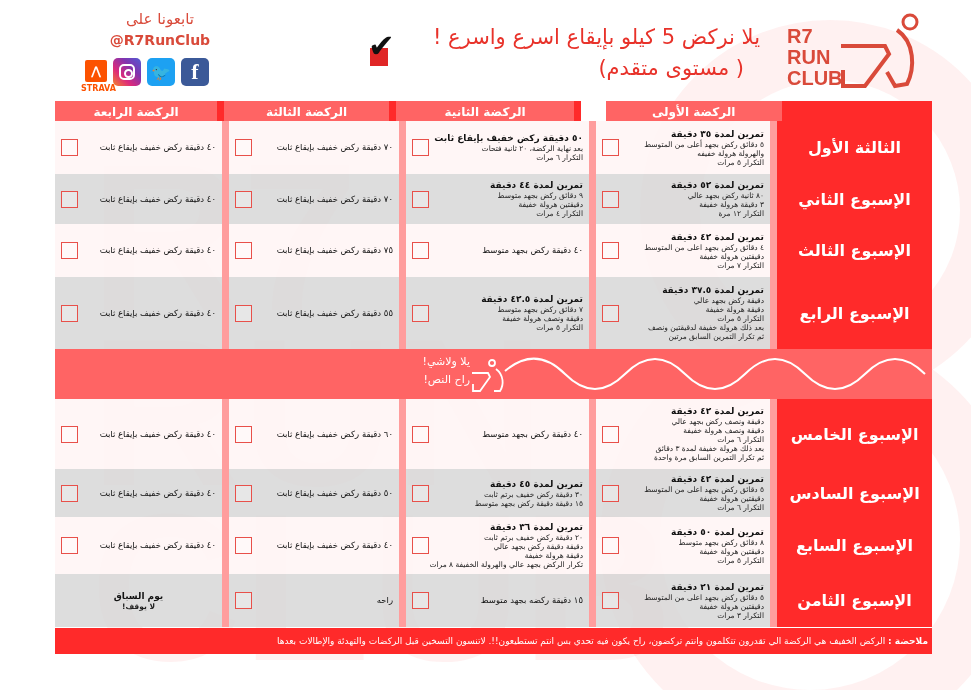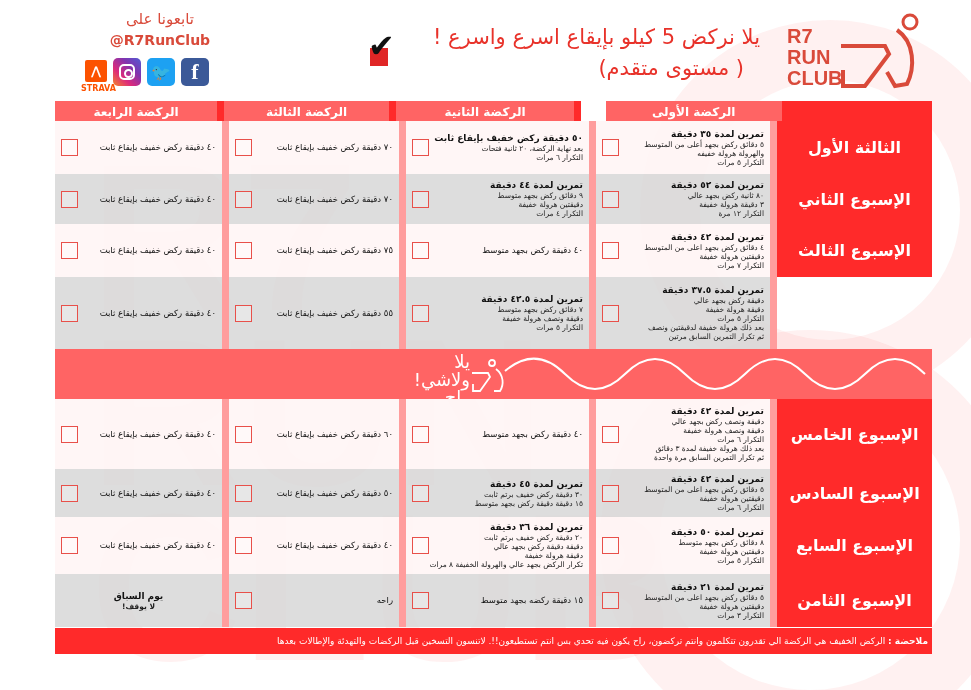--- a/index.html
+++ b/index.html
@@ -49,21 +49,21 @@
     .cell.c3 { width: 177px; border-right: 7px solid #ff9d9d; }
     .cell.c2 { width: 190px; border-right: 7px solid #ff9d9d; }
     .cell.c1 { width: 181px; border-right: 7px solid #ff9d9d; }
     .cell.wk { width: 155px; background: #ff2a2a !important; color: #fff; font-size: 16px; font-weight: bold; justify-content: center; border-right: none; }
     .cb { flex: none; width: 17px; height: 17px; border: 1.5px solid #e8504a; background: rgba(255,255,255,0.3); margin-right: auto; }
     .txt { text-align: right; font-size: 7.5px; line-height: 9px; color: #222; }
     .txt .t-title { font-weight: bold; font-size: 9px; line-height: 11px; color: #111; }
     .txt.simple { font-weight: normal; font-size: 8.5px; color: #111; }
 
     .wave-band { position: relative; height: 50px; background: #ff6464; width: 877px; overflow: hidden; }
-    .wave-text { position: absolute; left: 355px; top: 4px; color: #fff; font-size: 18px; line-height: 18px; direction: rtl; text-align: right; width: 60px; }
+    .wave-text { position: absolute; left: 355px; top: 4px; color: #fff; font-size: 11px; line-height: 18px; direction: rtl; text-align: right; width: 60px; }
 
     .note { position: absolute; left: 55px; top: 628px; width: 877px; height: 26px; background: #ff2a2a; color: #fff; font-size: 9px; direction: rtl; text-align: right; padding-right: 4px; line-height: 26px; }
     .note b { font-weight: bold; }
   </style>
 </head>
 <body>
 
 <div class="watermark" style="left:0;top:0;width:971px;height:690px;">
   <div class="wm-ring" style="left:640px;top:20px;width:380px;height:380px;"></div>
   <div class="wm-ring" style="left:600px;top:330px;width:420px;height:420px;"></div>
@@ -224,20 +224,21 @@
           <div class="txt">
             <div class="t-title">تمرين لمدة ٣٧.٥ دقيقة</div>
             <div>دقيقة ركض بجهد عالي</div>
             <div>دقيقة هرولة خفيفة</div>
             <div>التكرار ٥ مرات</div>
             <div>بعد ذلك هرولة خفيفة لدقيقتين ونصف</div>
             <div>ثم تكرار التمرين السابق مرتين</div>
           </div>
           <div class="cb"></div>
         </div>
+    <div class="cell wk">الإسبوع الرابع</div>
   </div>
     </div>
 
   <div class="wave-band">
     <svg width="877" height="50" style="position:absolute;left:0;top:0;">
       <path d="M450 22 C470 5,490 5,510 25 S550 45,570 25 S610 5,630 25 S670 45,690 25 S730 5,750 25 S790 45,810 25 S850 5,870 25" fill="none" stroke="#fff" stroke-width="2"></path>
       <g transform="translate(415,10)" fill="none" stroke="#fff" stroke-width="1.8">
         <circle cx="22" cy="4" r="3"></circle>
         <path d="M2 14 L18 14 L20 18 L10 32 L3 32 L3 25"></path>
         <path d="M26 10 C34 16,34 26,30 32 L24 32"></path>

